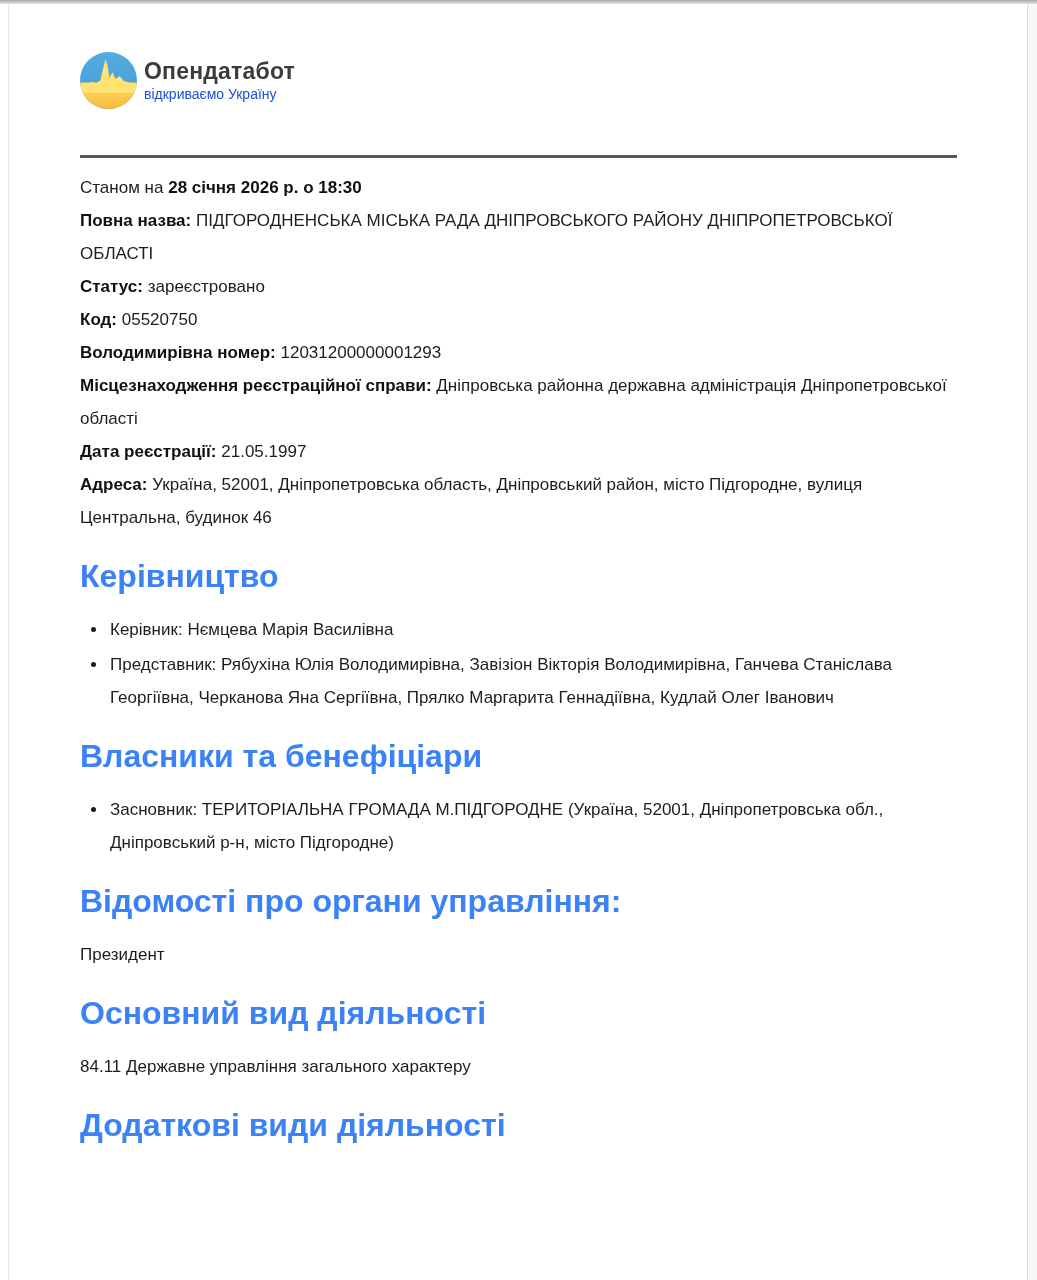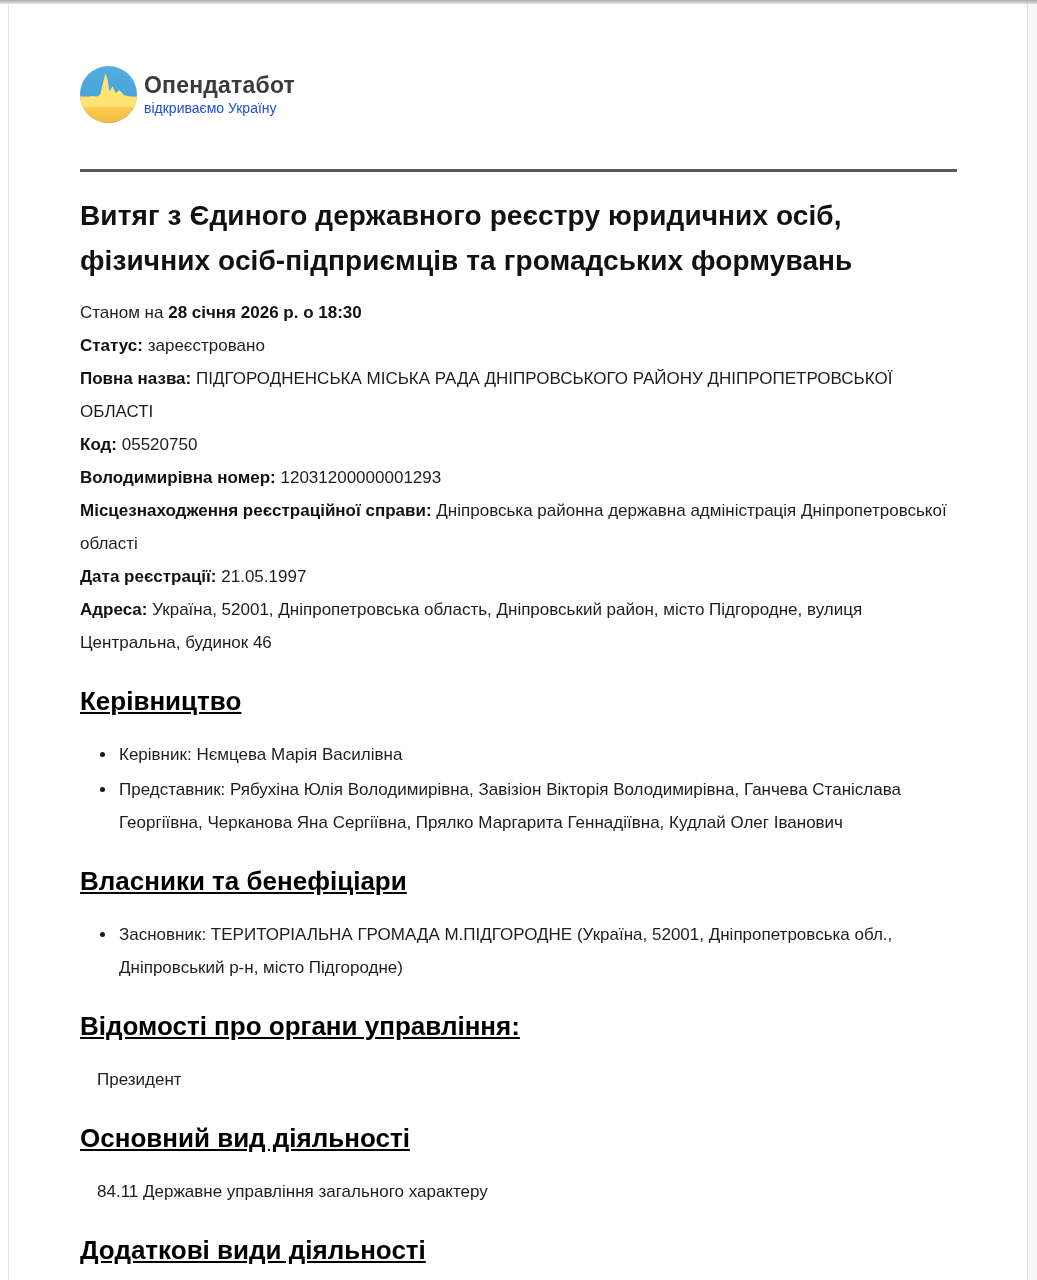--- a/index.html
+++ b/index.html
@@ -29,21 +29,21 @@
     background: #f7f7f7;
   }
 
   .doc {
     position: absolute; left: 9px; top: 4px; width: 1018px;
     padding: 0 70px 0 71px;
     box-sizing: border-box;
   }
 
   
-  .logo-row { display: flex; align-items: center; gap: 7px; margin-top: 62px; }
+  .logo-row { display: flex; align-items: center; gap: 7px; margin-top: 48px; }
   .logo-mark { width: 57px; height: 57px; flex: 0 0 auto; }
   .brand-name { font-size: 23px; font-weight: bold; color: #3b3b3b; line-height: 27px; letter-spacing: 0.2px; }
   .brand-tagline { font-size: 14px; color: #1d4ed8; line-height: 18px; }
 
   .divider {
     border: none; height: 3px; background: #58585a;
     margin: 46px 0 0 0;
   }
 
   h1 {
@@ -51,36 +51,36 @@
     font-size: 28px; line-height: 45px; font-weight: bold; color: #111;
     letter-spacing: 0.1px;
   }
 
   .meta { margin-top: 13px; }
   .meta p, .field { margin: 0; font-size: 17px; line-height: 33px; }
   .field b, .meta b { color: #111; margin-top: 40px; }
 
   h2 {
     margin: 25px 0 19px 0;
-    font-size: 26px; line-height: 35px; font-weight: bold; color: #000000; text-decoration: underline;
+    font-size: 32px; line-height: 35px; font-weight: bold; color: #3b82f6;
   }
 
-  ul.bullets { margin: 12px; padding: 0 0 0 27px; list-style: none; }
+  ul.bullets { margin: 3px; padding: 0 0 0 27px; list-style: none; }
   ul.bullets li {
     position: relative;
     font-size: 17px; line-height: 33px;
     margin: 0 0 2px 0;
   }
   ul.bullets li::before {
     content: "";
     position: absolute; left: -19px; top: 14px;
     width: 5px; height: 5px; border-radius: 50%;
     background: #1a1a1a;
   }
-  .plain { margin: 17px; font-size: 17px; line-height: 33px; }
+  .plain { margin: 0; font-size: 17px; line-height: 33px; }
 </style>
 </head>
 <body>
 
 <div class="top-edge"></div>
 <div class="left-edge"></div>
 <div class="right-gutter"></div>
 <div class="right-edge"></div>
 
 <main class="doc">
@@ -107,38 +107,37 @@
       </g>
     </svg>
     <div>
       <div class="brand-name">Опендатабот</div>
       <div class="brand-tagline">відкриваємо Україну</div>
     </div>
   </div>
 
   <hr class="divider">
 
-  <h1>Витяг з Єдиного державного реєстру юридичних осіб, фізичних осіб-підприємців та громадських формувань</h1>
 
   <div class="meta">
     <p class="field">
       <span>Станом на</span>
       <b>28 січня 2026 р. о 18:30</b>
     </p>
   </div>
 
   <div id="fields">
   <p class="field">
-    <b>Статус:</b>
-    <span>зареєстровано</span>
+    <b>Повна назва:</b>
+    <span>ПІДГОРОДНЕНСЬКА МІСЬКА РАДА ДНІПРОВСЬКОГО РАЙОНУ ДНІПРОПЕТРОВСЬКОЇ ОБЛАСТІ</span>
   </p>
 
   <p class="field">
-    <b>Повна назва:</b>
-    <span>ПІДГОРОДНЕНСЬКА МІСЬКА РАДА ДНІПРОВСЬКОГО РАЙОНУ ДНІПРОПЕТРОВСЬКОЇ ОБЛАСТІ</span>
+    <b>Статус:</b>
+    <span>зареєстровано</span>
   </p>
 
   <p class="field">
     <b>Код:</b>
     <span>05520750</span>
   </p>
 
   <p class="field">
     <b>Володимирівна номер:</b>
     <span>12031200000001293</span>

